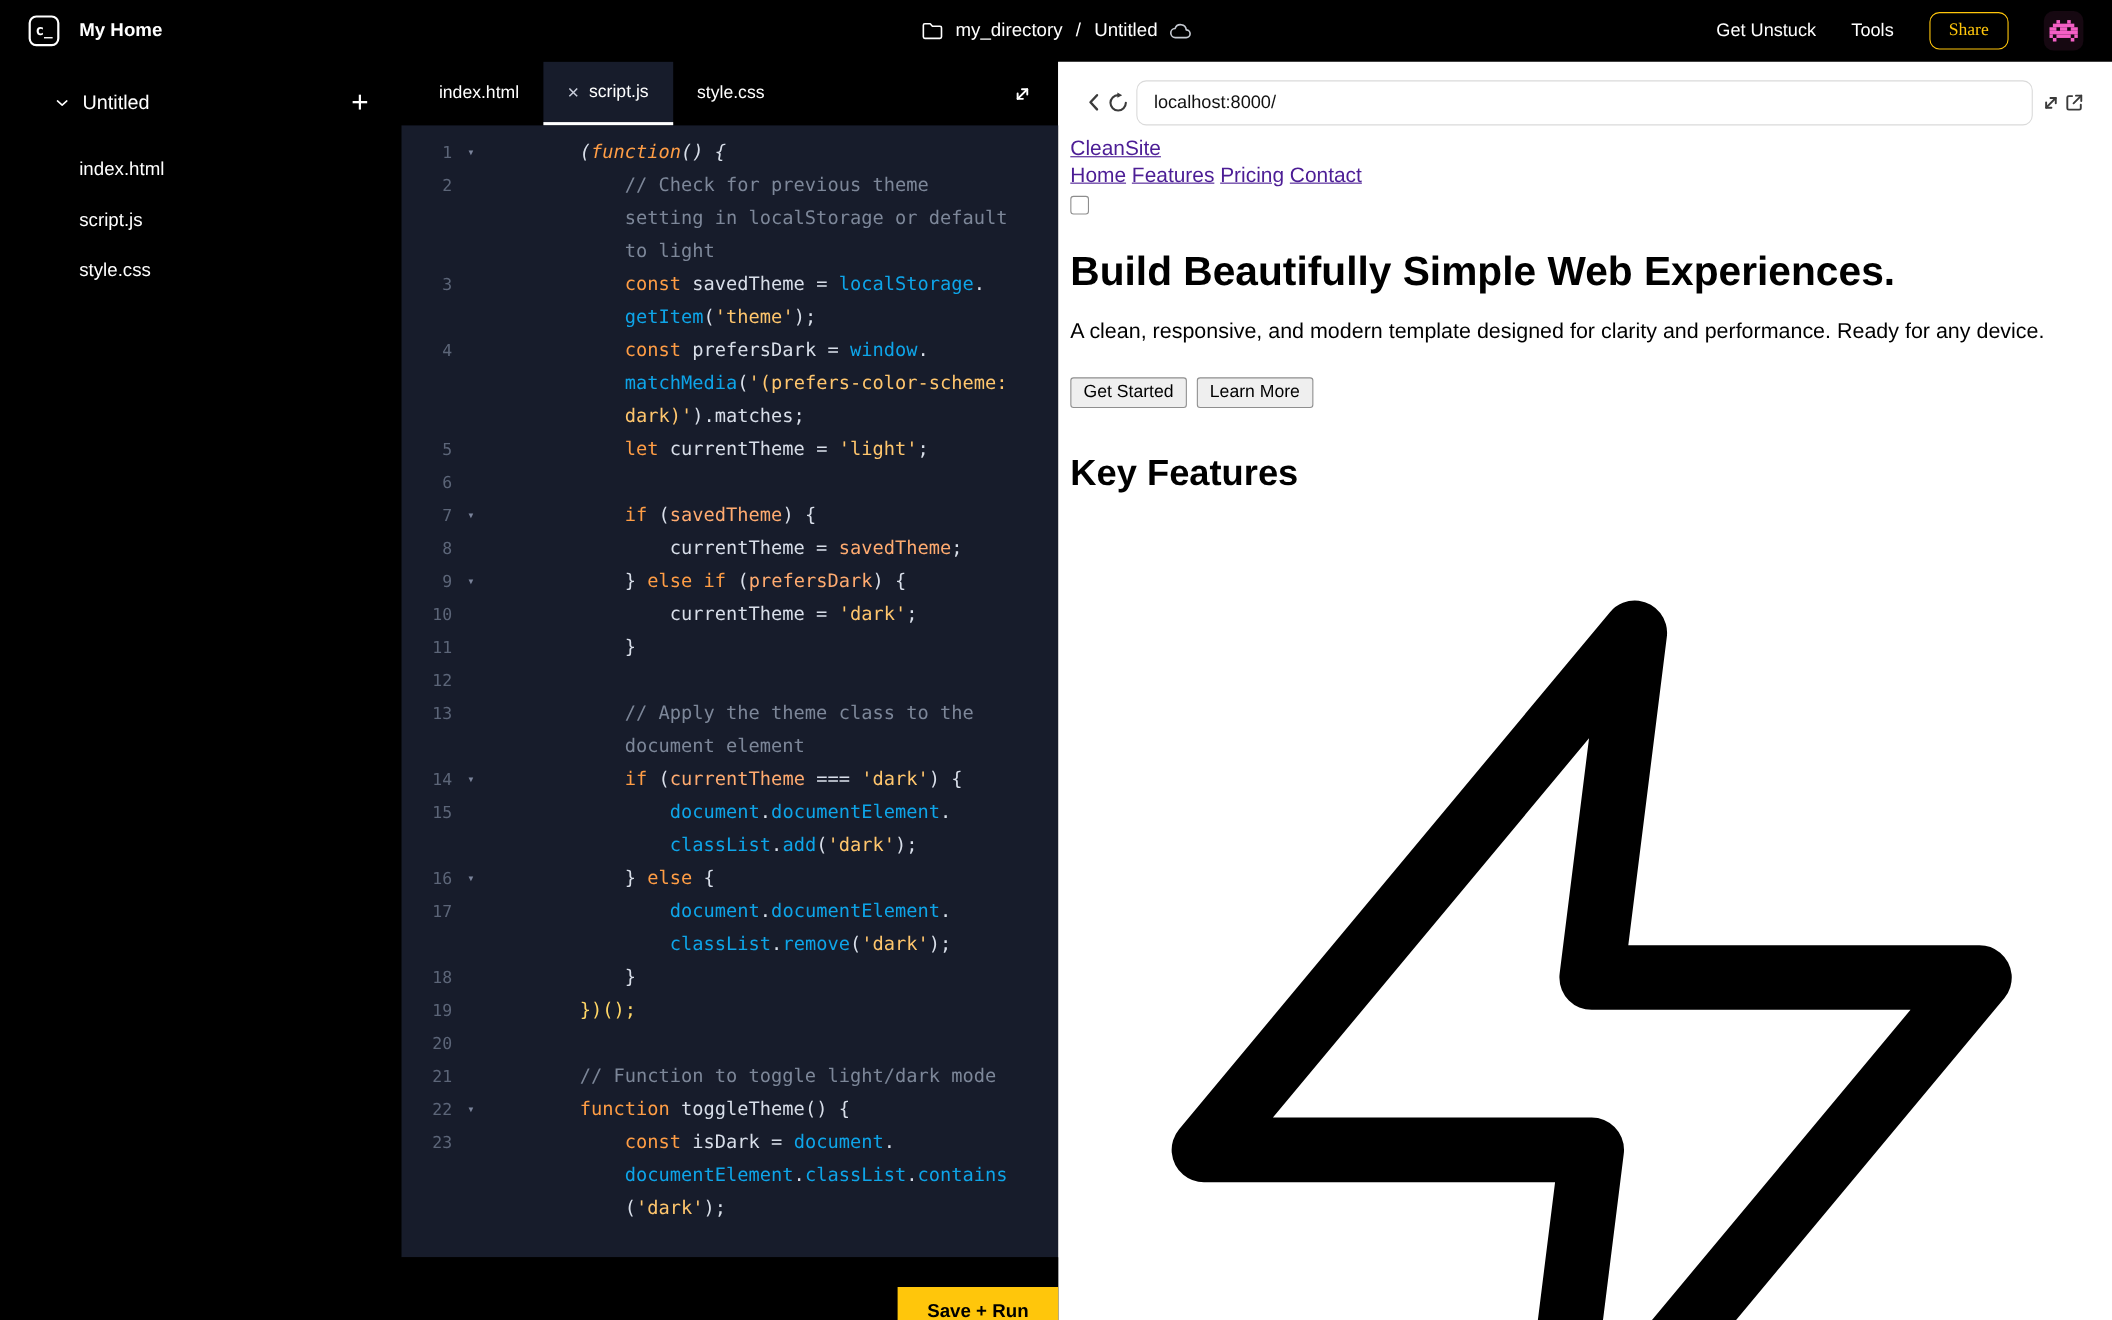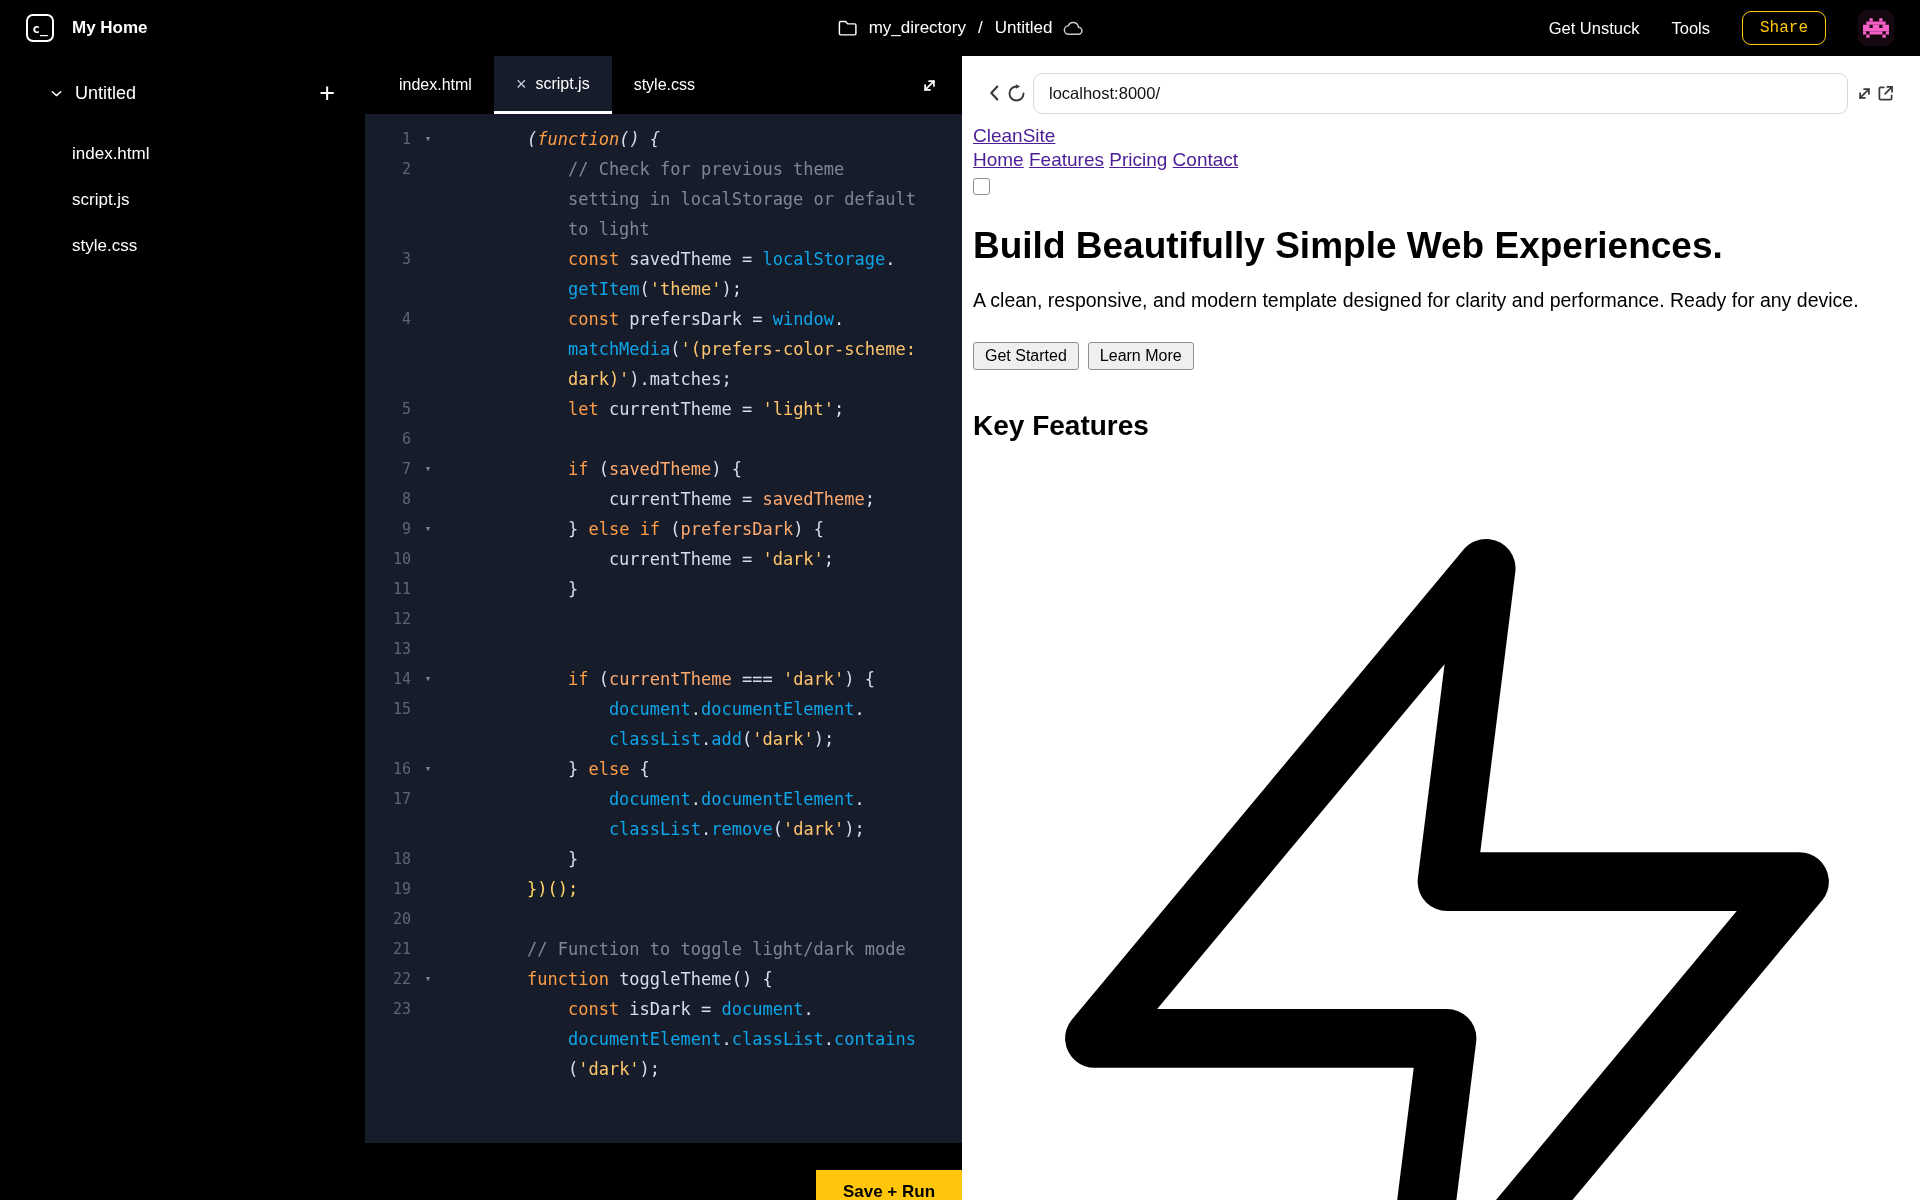--- a/index.html
+++ b/index.html
@@ -8,21 +8,21 @@
 
   
   .topbar{height:56px;flex:0 0 56px;background:#000;display:flex;align-items:center;justify-content:space-between;padding:0 26px;position:relative;color:#fff}
   .topbar-left{display:flex;align-items:center;gap:18px}
   .logo{width:28px;height:28px;border:2px solid #fff;border-radius:7px;display:flex;align-items:center;justify-content:center;font-family:"DejaVu Sans Mono",monospace;font-size:13px;font-weight:bold;color:#fff;cursor:pointer}
   .home-label{font-size:17px;font-weight:600;cursor:pointer}
   .topbar-center{position:absolute;left:50%;top:0;height:56px;transform:translateX(-50%);display:flex;align-items:center;gap:10px;font-size:17px}
   .crumb-sep{margin:0 2px}
   .topbar-right{display:flex;align-items:center;gap:32px}
   .top-link{font-size:16.5px;color:#fff;cursor:pointer;white-space:nowrap}
-  .share-btn{background:transparent;border:1.5px solid #ffc60b;color:#ffc60b;font-size:16px;padding:7px 17px;border-radius:9px;font-family:Liberation Mono, monospace;cursor:pointer}
+  .share-btn{background:transparent;border:1.5px solid #ffc60b;color:#ffc60b;font-size:16px;padding:7px 17px;border-radius:9px;font-family:Liberation Serif, serif;cursor:pointer}
   .avatar{width:36px;height:36px;border-radius:9px;background:#160811;display:flex;align-items:center;justify-content:center;overflow:hidden;cursor:pointer}
 
   
   .main{flex:1;display:flex;min-height:0}
 
   
   .sidebar{width:365px;flex:0 0 365px;background:#000;color:#fff;padding-top:24px}
   .sidebar-header{display:flex;align-items:center;padding:0 30px 0 48px;gap:10px}
   .sidebar-chevron{display:flex;cursor:pointer}
   .project-name{font-size:18px;flex:1;cursor:pointer}
@@ -53,21 +53,21 @@
   .icon-btn{display:flex;align-items:center;justify-content:center;cursor:pointer}
   .url-input{flex:1;height:41px;border:1.5px solid #dadada;border-radius:9px;font-size:16.5px;padding:0 15px;color:#111;font-family:inherit;outline:none;margin:0 6px;background:#fff}
   .page{flex:1;position:relative;overflow:hidden;padding:10px 0 0 11px}
   .page a{color:#4c1d95;text-decoration:underline;font-size:19px;line-height:24px;cursor:pointer}
   .brand-row,.nav-row{line-height:24px;font-size:19px}
   .checkbox{display:inline-block;width:17px;height:17px;border:1.5px solid #8d8d8d;border-radius:3px;background:#fff;margin-top:6px;cursor:pointer}
   .hero-h1{font-size:37px;color:#000;margin-top:26px;font-weight:bold}
   .hero-p{font-size:19.5px;color:#000;margin-top:22px;white-space:nowrap}
   .cta-row{margin-top:30px;display:flex;gap:9px}
   .page-btn{font-size:16px;padding:4px 11px;background:#efefef;border:1px solid #8f8f8f;border-radius:3px;color:#000000;font-family:inherit;cursor:pointer}
-  .section-h2{font-size:28px;color:#000;margin-top:40px;font-weight:bold}
+  .section-h2{font-size:33px;color:#000;margin-top:40px;font-weight:bold}
   .bolt-wrap{width:940px;margin:48px auto 0}
 </style>
 </head>
 <body>
 
 <div class="app">
 
   <header class="topbar">
     <div class="topbar-left">
       <div class="logo">
@@ -214,20 +214,21 @@
               <span class="code-text" style="padding-left: calc(4ch + 82px);"><span class="tok-pln">}</span></span>
             </div>
             <div class="code-line">
               <span class="ln">12</span>
               <span class="fold"></span>
               <span class="code-text" style="padding-left: calc(0ch + 82px);"></span>
             </div>
             <div class="code-line">
               <span class="ln">13</span>
               <span class="fold"></span>
+              <span class="code-text" style="padding-left: calc(4ch + 82px);"><span class="tok-cm">// Apply the theme class to the</span><br><span class="tok-cm">document element</span></span>
             </div>
             <div class="code-line">
               <span class="ln">14</span>
               <span class="fold">▾</span>
               <span class="code-text" style="padding-left: calc(4ch + 82px);"><span class="tok-kw">if</span><span class="tok-pln"> (</span><span class="tok-ref">currentTheme</span><span class="tok-pln"> === </span><span class="tok-str">'dark'</span><span class="tok-pln">) {</span></span>
             </div>
             <div class="code-line">
               <span class="ln">15</span>
               <span class="fold"></span>
               <span class="code-text" style="padding-left: calc(8ch + 82px);"><span class="tok-prop">document</span><span class="tok-pln">.</span><span class="tok-prop">documentElement</span><span class="tok-pln">.</span><br><span class="tok-prop">classList</span><span class="tok-pln">.</span><span class="tok-prop">add</span><span class="tok-pln">(</span><span class="tok-str">'dark'</span><span class="tok-pln">);</span></span>

